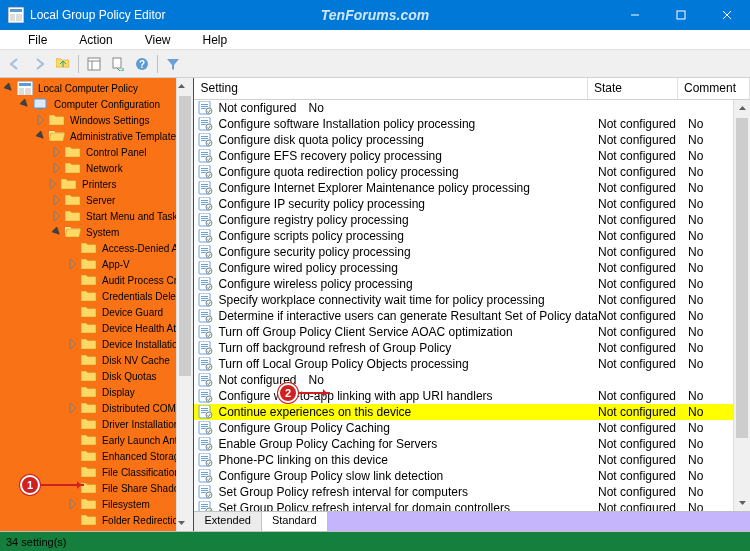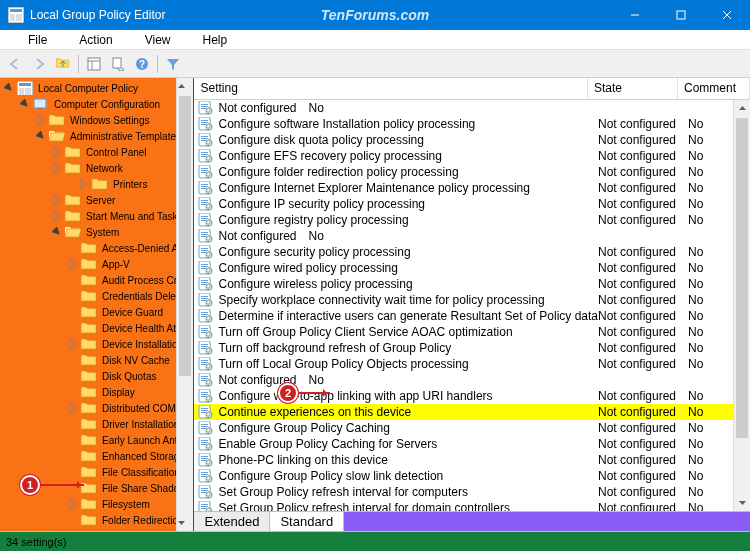--- a/index.html
+++ b/index.html
@@ -31,21 +31,21 @@
   .col-setting { flex: 1; }
   .col-state { width: 90px; }
   .col-comment { width: 72px; }
   .list-body { flex: 1; overflow: hidden; }
   .row { display: flex; align-items: center; height: 16px; padding-left: 4px; }
   .row.hl { background: #ffff00; }
   .row .ricon { width: 16px; height: 14px; margin-right: 4px; flex-shrink: 0; }
   .row .rtxt { flex: 1; overflow: hidden; text-overflow: ellipsis; white-space: nowrap; }
   .row .rstate { width: 90px; padding-right: 4px; }
   .row .rcomm { width: 62px; }
-  .tabs { height: 20px; border-top: 1px solid #c0c0c0; display: flex; font-size: 13px; background: #8b5cf6; }
+  .tabs { height: 20px; border-top: 1px solid #c0c0c0; display: flex; font-size: 11px; background: #c4b5fd; }
   .tab { padding: 2px 10px 0; border-right: 1px solid #c0c0c0; background: #fff; }
   .tab.inactive { background: #ececec; }
   .status { height: 20px; font-size: 11px; display: flex; align-items: center; padding-left: 6px; border-top: 1px solid #c0c0c0; background: #15803d; }
   .callout { position: absolute; width: 20px; height: 20px; background: #d02020; border: 2px solid #fff; border-radius: 50%; color: #fff; font-size: 11px; font-weight: bold; display: flex; align-items: center; justify-content: center; z-index: 10; box-shadow: 0 0 0 1px #d02020; }
   .arrow { position: absolute; height: 2px; background: #d02020; z-index: 9; }
   .arrow::after { content: ""; position: absolute; right: -1px; top: -3px; border: 4px solid transparent; border-left-color: #d02020; }
   .scrollbar-v { position: absolute; right: 0; top: 22px; bottom: 20px; width: 17px; background: #f0f0f0; border-left: 1px solid #ddd; }
   .scrollbar-v .thumb { position: absolute; left: 2px; right: 2px; top: 18px; height: 320px; background: #cdcdcd; }
   .scrollbar-v .arr { position: absolute; left: 0; right: 0; height: 17px; display: flex; align-items: center; justify-content: center; }
   .scrollbar-v .arr.up { top: 0; } .scrollbar-v .arr.dn { bottom: 0; }
@@ -220,21 +220,21 @@
         </div>
         <div class="node" style="padding-left:52px">
     <svg class="twist">
             <use href="#twist-closed"></use>
           </svg>
     <svg class="fold">
             <use href="#folder"></use>
           </svg>
     <span class="label">Network</span>
         </div>
-        <div class="node" style="padding-left:79px">
+        <div class="node" style="padding-left:48px">
     <svg class="twist">
             <use href="#twist-closed"></use>
           </svg>
     <svg class="fold">
             <use href="#folder"></use>
           </svg>
     <span class="label">Printers</span>
         </div>
         <div class="node" style="padding-left:52px">
     <svg class="twist">
@@ -448,21 +448,21 @@
             <use href="#pol-icon"></use>
           </svg>
     <span class="rtxt">Configure EFS recovery policy processing</span>
     <span class="rstate">Not configured</span>
     <span class="rcomm">No</span>
         </div>
         <div class="row">
     <svg class="ricon">
             <use href="#pol-icon"></use>
           </svg>
-    <span class="rtxt">Configure folder redirection policy processing</span>
+    <span class="rtxt">Configure quota redirection policy processing</span>
     <span class="rstate">Not configured</span>
     <span class="rcomm">No</span>
         </div>
         <div class="row">
     <svg class="ricon">
             <use href="#pol-icon"></use>
           </svg>
     <span class="rtxt">Configure Internet Explorer Maintenance policy processing</span>
     <span class="rstate">Not configured</span>
     <span class="rcomm">No</span>
@@ -480,20 +480,21 @@
             <use href="#pol-icon"></use>
           </svg>
     <span class="rtxt">Configure registry policy processing</span>
     <span class="rstate">Not configured</span>
     <span class="rcomm">No</span>
         </div>
         <div class="row">
     <svg class="ricon">
             <use href="#pol-icon"></use>
           </svg>
+    <span class="rtxt">Configure scripts policy processing</span>
     <span class="rstate">Not configured</span>
     <span class="rcomm">No</span>
         </div>
         <div class="row">
     <svg class="ricon">
             <use href="#pol-icon"></use>
           </svg>
     <span class="rtxt">Configure security policy processing</span>
     <span class="rstate">Not configured</span>
     <span class="rcomm">No</span>

